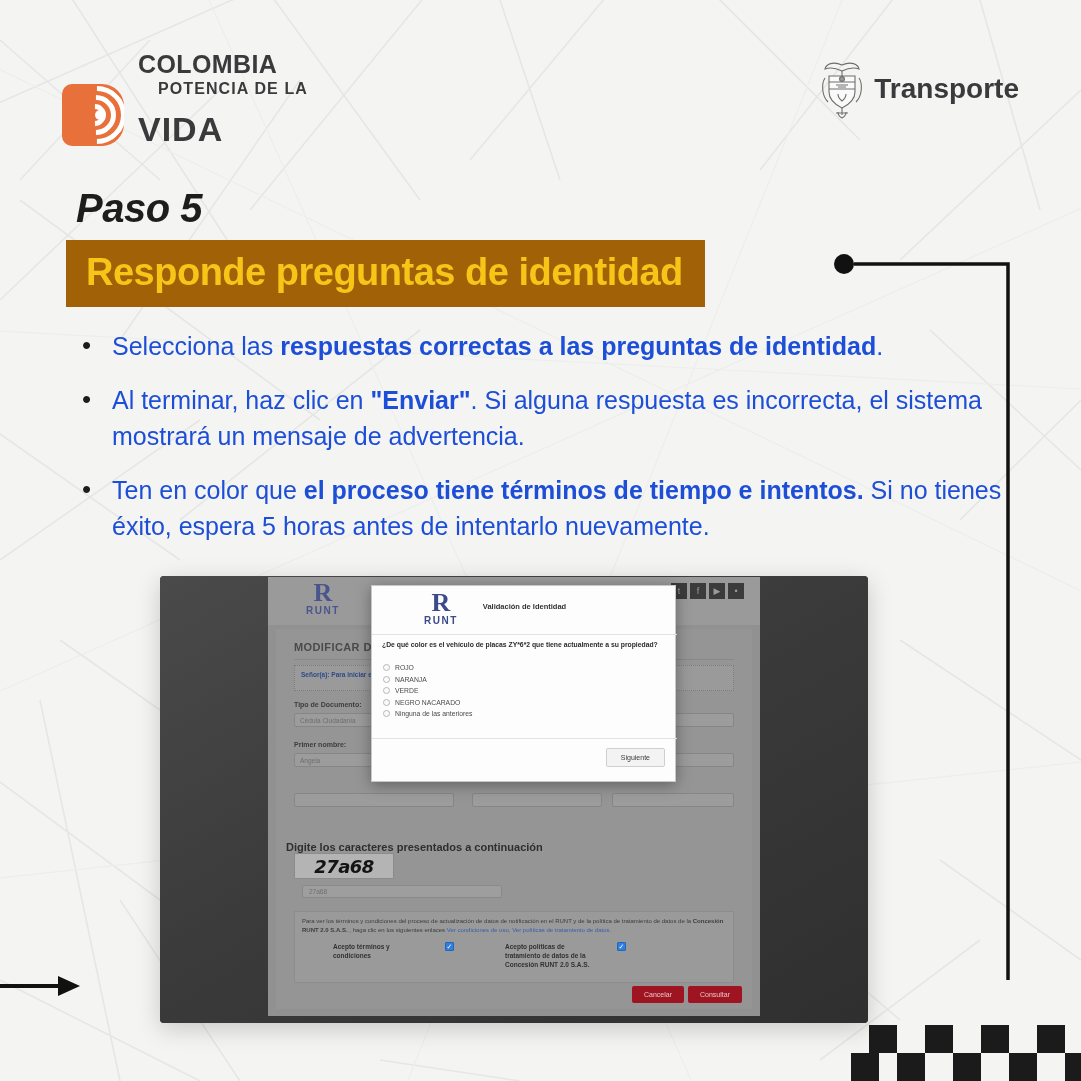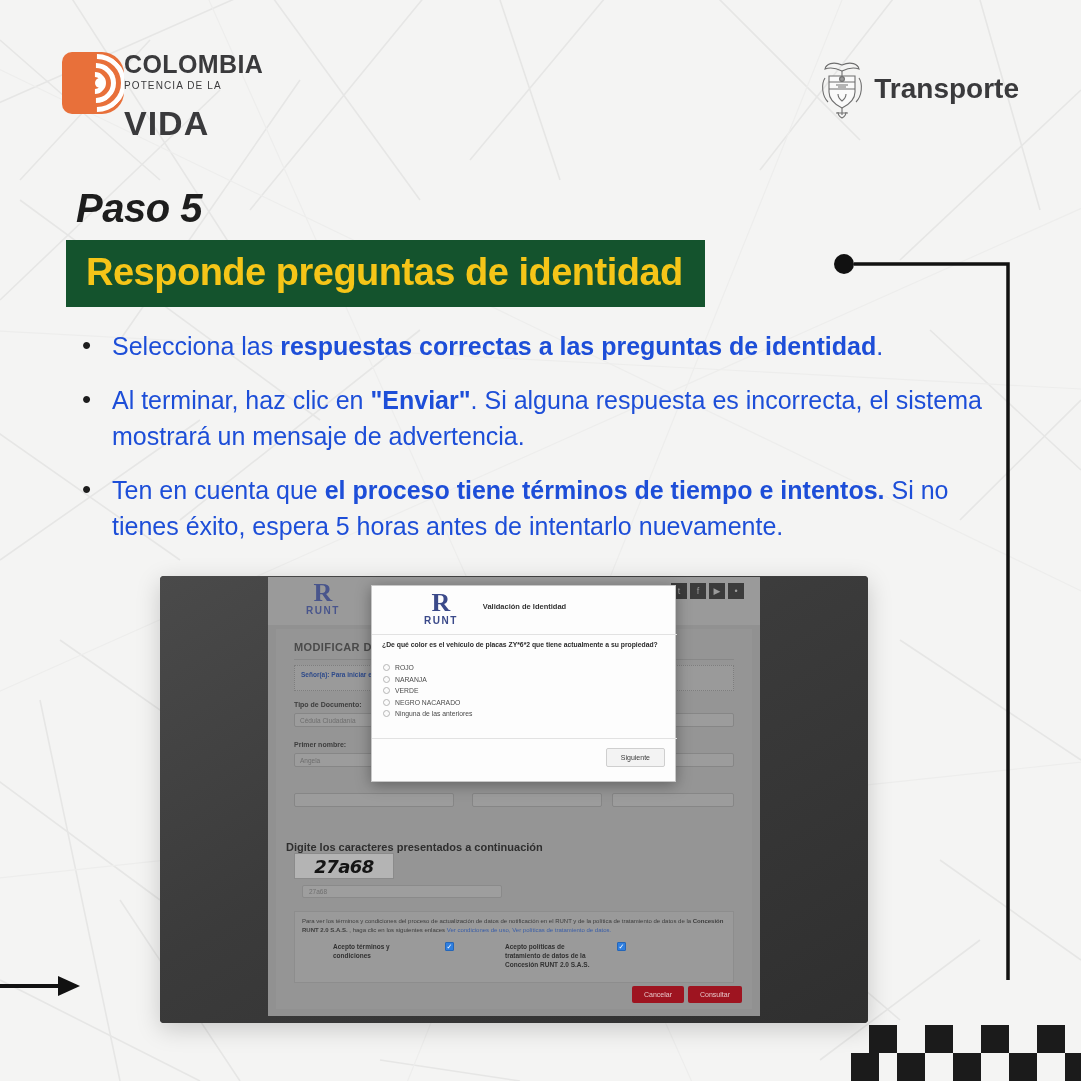--- a/index.html
+++ b/index.html
@@ -18,21 +18,21 @@
     pointer-events: none;
   }
 
   
   #header {
     position: absolute; top: 44px; left: 0; width: 1081px; height: 95px;
     z-index: 3;
   }
   #colombia-logo {
     position: absolute; left: 62px; top: 8px;
-    display: flex; align-items: flex-start; 
+    display: flex; align-items: flex-end; gap: 14px;
   }
   .logo-mark {
     width: 62px; height: 62px;
     background: #e8703a;
     border-radius: 10px 22px 22px 10px;
     position: relative; overflow: hidden;
   }
   .logo-mark .arc {
     position: absolute;
     border: 5px solid #ffffff;
@@ -42,37 +42,37 @@
   }
   .logo-mark .a1 { width: 58px; height: 58px; left: 6px; top: 2px; }
   .logo-mark .a2 { width: 40px; height: 40px; left: 14px; top: 11px; }
   .logo-mark .a3 { width: 22px; height: 22px; left: 22px; top: 20px; }
   .logo-mark .dot {
     position: absolute; width: 10px; height: 10px; border-radius: 50%;
     background: #ffffff; left: 33px; top: 26px;
   }
   .logo-words { line-height: 1; color: #3a3a3c; }
   .lw-colombia { font-size: 25px; font-weight: bold; letter-spacing: 0.4px; }
-  .lw-potencia { font-size: 10px; font-weight: normal; letter-spacing: 1.1px; margin-top: 4px; }
+  .lw-potencia { font-size: 16px; font-weight: bold; letter-spacing: 1.1px; margin-top: 4px; margin-left: 20px; }
   .lw-vida { font-size: 34px; font-weight: bold; letter-spacing: 1px; margin-top: 15px; }
 
   #transporte-logo {
     position: absolute; right: 62px; top: 14px;
     display: flex; align-items: center; gap: 9px;
   }
   #transporte-label { font-size: 28px; font-weight: bold; color: #3a3a3c; }
 
   
   #paso-title {
     position: absolute; left: 76px; top: 186px; z-index: 3;
     font-size: 40px; font-weight: bold; color: #1d1d1d; letter-spacing: -0.5px; font-style: italic;
   }
   #headline-box {
     position: absolute; left: 66px; top: 240px; z-index: 3;
-    background: #14532d;
+    background: #a16207;
     padding: 11px 22px 13px 20px;
     display: inline-block;
   }
   #headline-text {
     font-size: 38px; font-weight: bold; color: #f5c518;
     letter-spacing: -0.5px; white-space: nowrap;
   }
 
   
   #connector { position: absolute; left: 830px; top: 240px; z-index: 2; }
@@ -316,21 +316,21 @@
   </div>
   <div class="bullet-row">
     <div class="bullet-dot">•</div>
     <div class="bullet-text">
       <span>Al terminar, haz clic en </span><b>"Enviar"</b><span>. Si alguna respuesta es incorrecta, el sistema mostrará un mensaje de advertencia.</span>
     </div>
   </div>
   <div class="bullet-row">
     <div class="bullet-dot">•</div>
     <div class="bullet-text">
-      <span>Ten en cuenta que </span><b>el proceso tiene términos de tiempo e intentos.</b><span> Si no tienes éxito, espera 5 horas antes de intentarlo nuevamente.</span>
+      <span>Ten en color que </span><b>el proceso tiene términos de tiempo e intentos.</b><span> Si no tienes éxito, espera 5 horas antes de intentarlo nuevamente.</span>
     </div>
   </div>
 </div>
 
 <div id="device">
   <div id="device-inner"></div>
 
   <div id="browser">
     <div id="page-white"></div>
 

